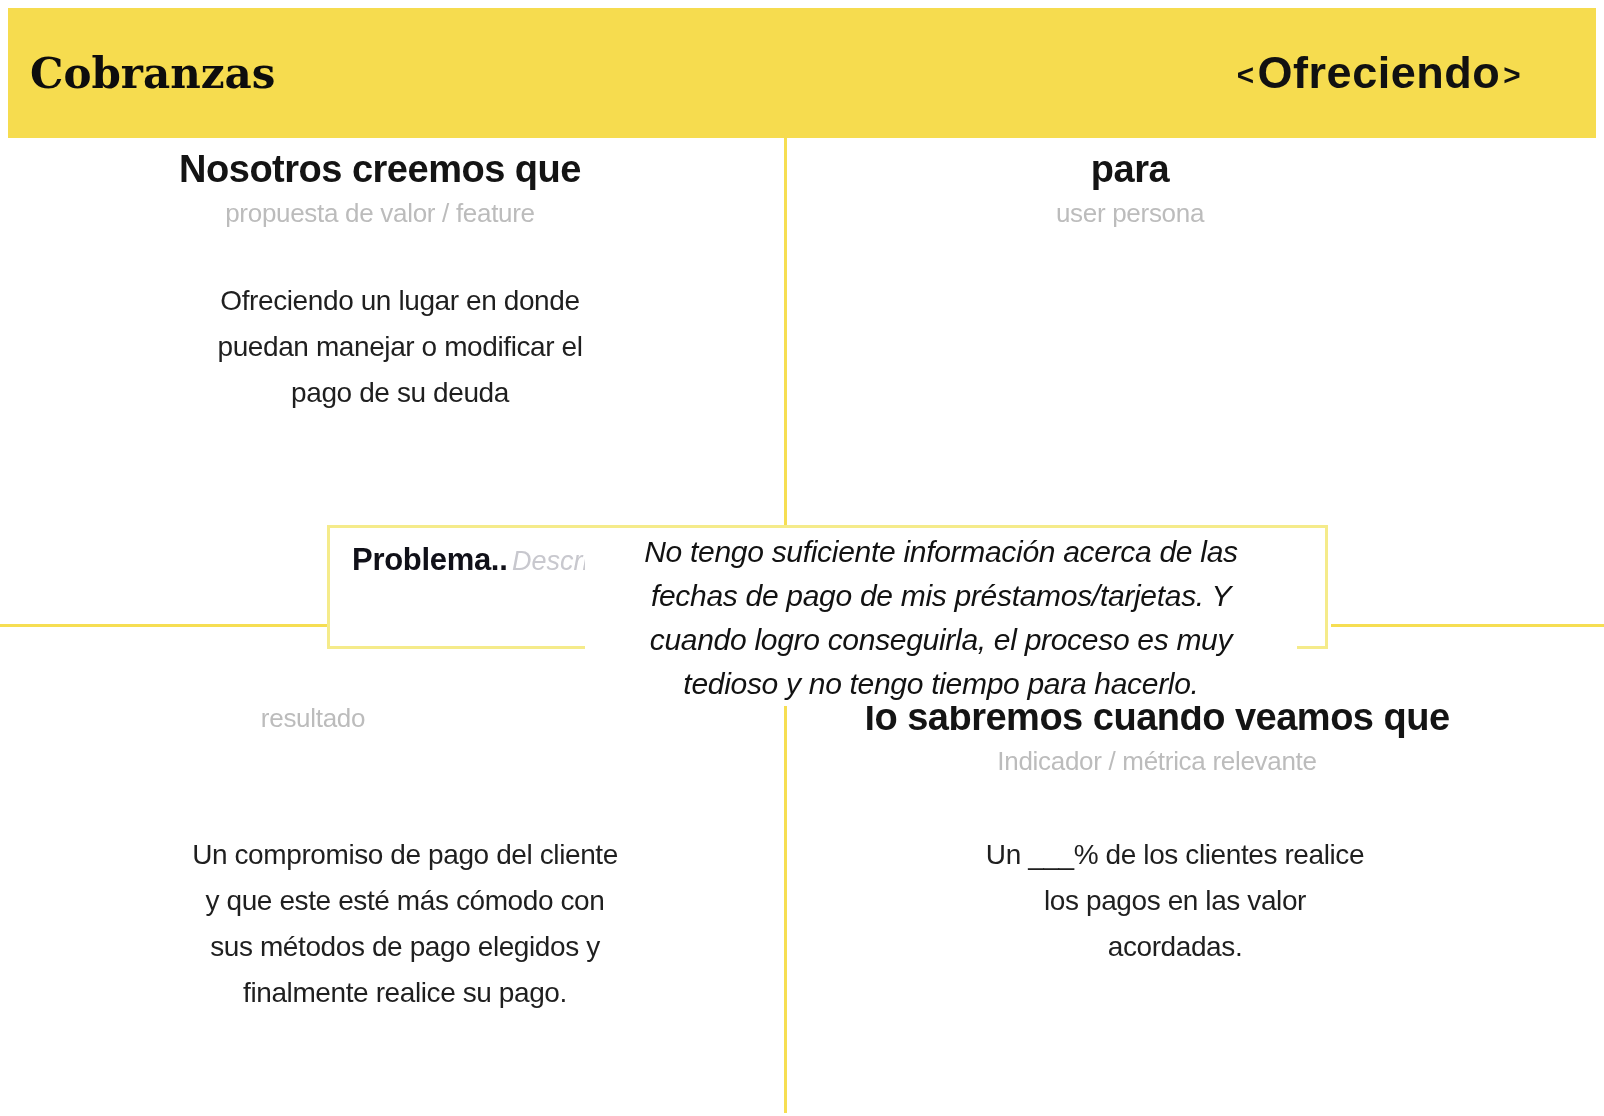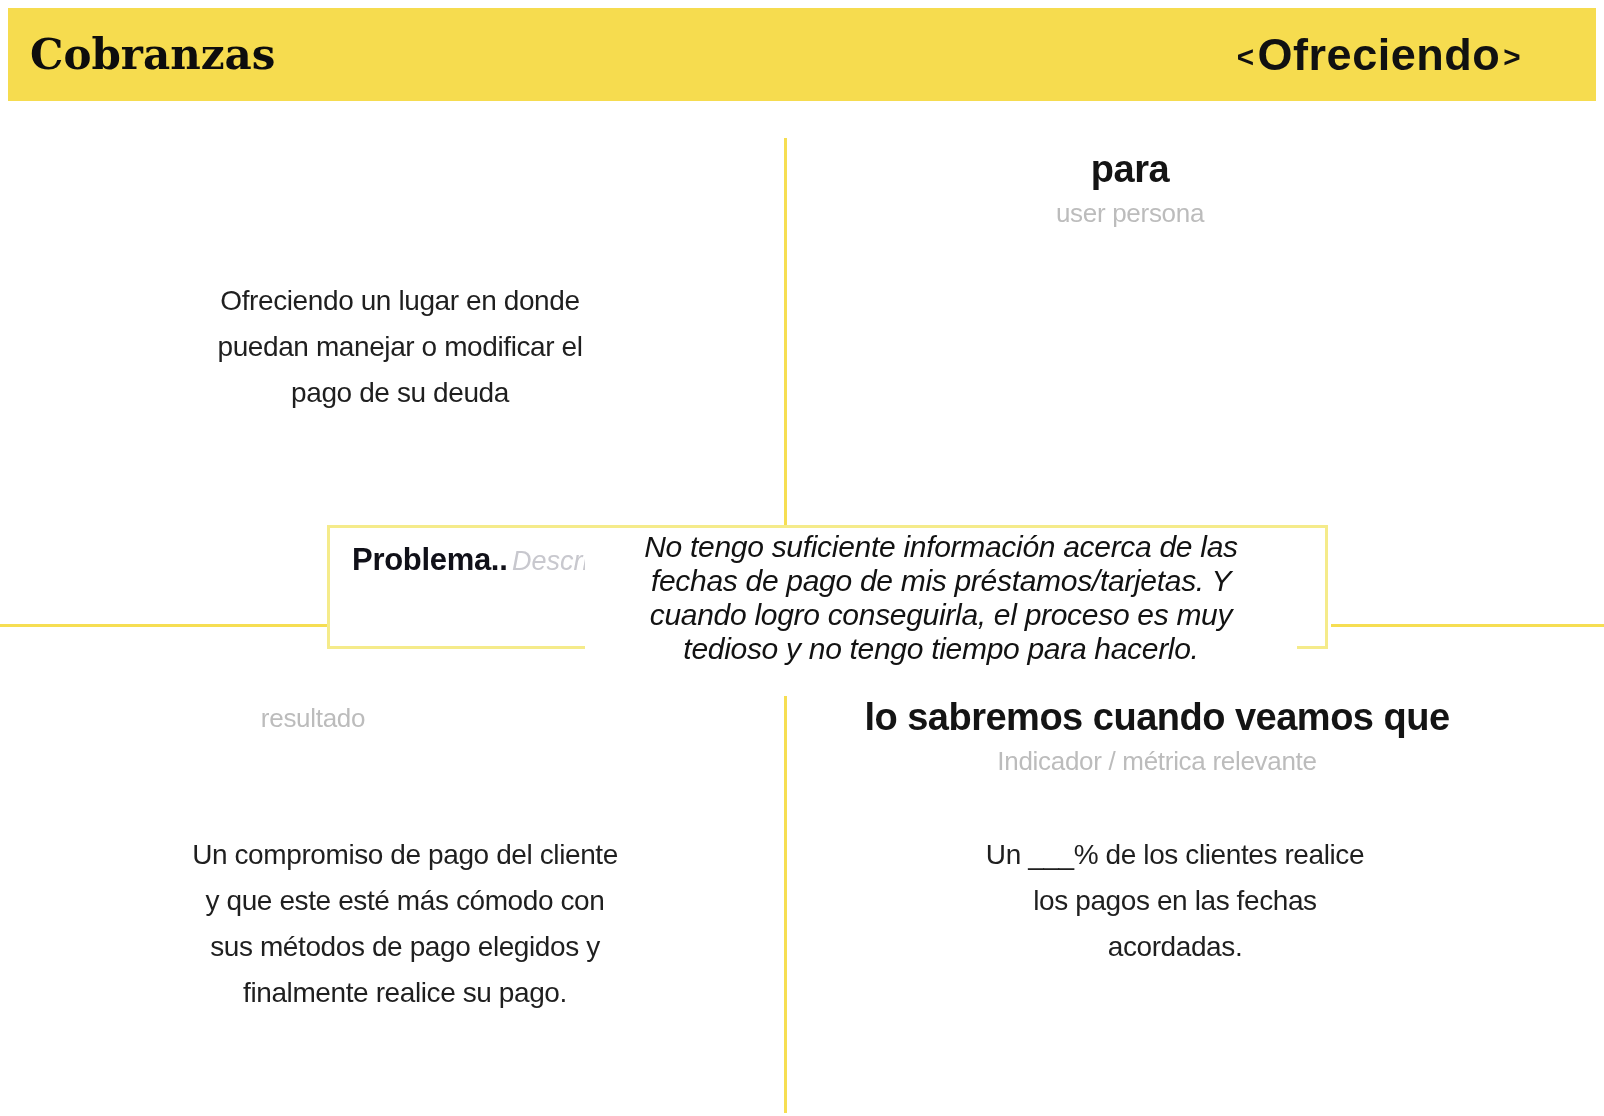--- a/index.html
+++ b/index.html
@@ -10,21 +10,21 @@
     height: 1116px;
     background: #ffffff;
     overflow: hidden;
     font-family: "Liberation Sans", sans-serif;
     color: #1a1a1a;
   }
 
   
   .header-bar {
     position: absolute;
-    left: 8px; top: 8px; right: 8px; height: 93px;
+    left: 8px; top: 8px; right: 8px; height: 130px;
     background: #F6DC4F;
     display: flex;
     align-items: center;
     justify-content: space-between;
     padding: 0 72px 0 22px;
   }
   .page-title {
     font-family: "DejaVu Serif", serif;
     font-weight: 700;
     font-size: 42px;
@@ -111,21 +111,21 @@
     white-space: nowrap;
     z-index: 1;
   }
   .problem-text {
     position: absolute;
     left: 255px; top: 2px;
     width: 712px;
     background: #ffffff;
     text-align: center;
     font-size: 30px;
-    line-height: 34px;
+    line-height: 44px;
     font-style: italic;
     letter-spacing: -0.3px;
     color: #121212;
     white-space: pre-line;
     z-index: 2;
   }
 </style>
 </head>
 <body>
 
@@ -134,20 +134,24 @@
   <div class="header-bar">
     <div class="page-title">Cobranzas</div>
     <div class="brand-logo"><span class="bracket">&lt;</span><span>Ofreciendo</span><span class="bracket">&gt;</span></div>
   </div>
 
   <div class="divider vline-top"></div>
   <div class="divider vline-bottom"></div>
   <div class="divider hline-left"></div>
   <div class="divider hline-right"></div>
 
+  <div class="block tl-head">
+    <div class="q-heading">Nosotros creemos que</div>
+    <div class="q-sublabel">propuesta de valor / feature</div>
+  </div>
   <div class="q-body tl-body">Ofreciendo un lugar en donde
 puedan manejar o modificar el
 pago de su deuda</div>
 
   <div class="block tr-head">
     <div class="q-heading">para</div>
     <div class="q-sublabel">user persona</div>
   </div>
 
   <div class="block bl-head">
@@ -156,21 +160,21 @@
   <div class="q-body bl-body">Un compromiso de pago del cliente
 y que este esté más cómodo con
 sus métodos de pago elegidos y
 finalmente realice su pago.</div>
 
   <div class="block br-head">
     <div class="q-heading">lo sabremos cuando veamos que</div>
     <div class="q-sublabel">Indicador / métrica relevante</div>
   </div>
   <div class="q-body br-body">Un ___% de los clientes realice
-los pagos en las fechas
+los pagos en las valor
 acordadas.</div>
 
   <div class="problem-box">
     <div class="problem-label">Problema..</div>
     <div class="problem-placeholder">Descripción del problema</div>
     <div class="problem-text">No tengo suficiente información acerca de las
 fechas de pago de mis préstamos/tarjetas. Y
 cuando logro conseguirla, el proceso es muy
 tedioso y no tengo tiempo para hacerlo.</div>
   </div>

